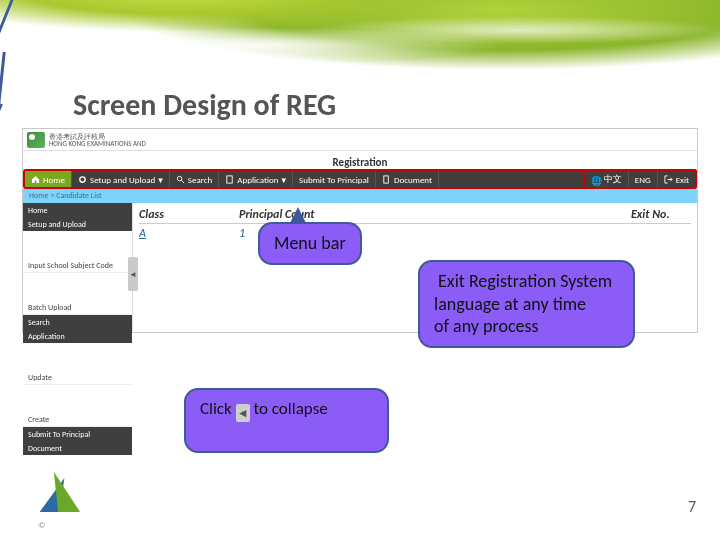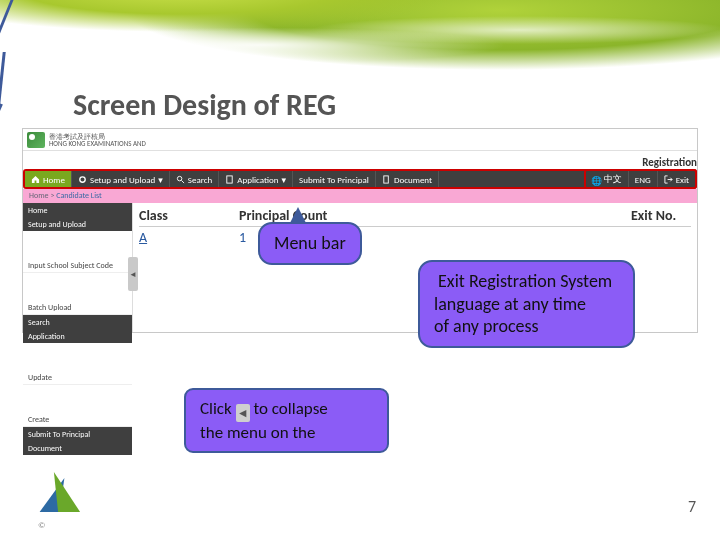--- a/index.html
+++ b/index.html
@@ -30,60 +30,60 @@
     position: absolute; top: 128px; left: 22px; width: 676px; height: 205px;
     border: 1px solid #c8c8c8; background: #fff;
   }
   .shot-header {
     height: 22px; background: #fff; display: flex; align-items: center; padding-left: 4px; gap: 4px;
     border-bottom: 1px solid #e0e0e0;
   }
   .logo { width: 18px; height: 16px; background: linear-gradient(135deg,#3a8a3a,#5fb55f); border-radius: 2px; position: relative; }
   .logo::after{content:"";position:absolute;left:2px;top:2px;width:6px;height:6px;background:#fff;border-radius:50%;}
   .logo-text { font-size: 7px; color: #555; line-height: 7px; }
-  .shot-title-row { height: 18px; text-align: right; }
+  .shot-title-row { height: 18px; text-align: center; }
   .shot-title { font-size: 11px; font-weight: 700; color: #333; }
 
   .menubar {
     height: 20px; background: #3f3f3f; display: flex; align-items: stretch; color: #fff; font-size: 9px;
     border: 2px solid #c00; border-radius: 3px;
   }
   .menu-item { display: flex; align-items: center; padding: 0 6px; gap: 3px; border-right: 1px solid #555; cursor: pointer; }
   .menu-item.home { background: #7aa81f; }
   .menu-ico { width: 9px; height: 9px; display: inline-block; }
   .spacer { flex: 1; }
   .menu-right { display: flex; align-items: stretch; border: 2px solid #c00; border-radius: 3px; margin: -2px -2px -2px 0; }
   .menu-right .menu-item:last-child { border-right: none; }
 
-  .breadcrumb-row { height: 14px; background: #f9a8d4; font-size: 8px; color: #667; padding: 1px 6px; }
+  .breadcrumb-row { height: 14px; background: #7dd3fc; font-size: 8px; color: #667; padding: 1px 6px; }
   .breadcrumb-row .cur { color: #3a6aa5; }
 
   .shot-body { display: flex; height: calc(100% - 74px); }
   .sidebar { width: 110px; background: #fff; border-right: 1px solid #ddd; font-size: 8px; color: #444; position: relative; }
   .side-sec { background: #3f3f3f; color: #fff; padding: 2px 5px; font-size: 8px; }
   .side-item { padding: 2px 5px; border-bottom: 1px solid #eee; cursor: pointer; margin-top: 27px; }
   .collapse-handle {
     position: absolute; right: -6px; top: 54px; width: 10px; height: 34px;
     background: #c9c9c9; border-radius: 2px; display: flex; align-items: center; justify-content: center;
     font-size: 8px; color: #555; cursor: pointer;
   }
 
-  .main-grid { flex: 1; padding: 2px 6px; font-size: 14px; color: #333; }
+  .main-grid { flex: 1; padding: 2px 6px; font-size: 12px; color: #333; font-style: italic; }
   .grid-head { display: flex; gap: 40px; border-bottom: 1px solid #ccc; padding: 2px 0; font-weight: 600; }
   .grid-head .col { min-width: 60px; }
   .grid-row { display: flex; gap: 40px; padding: 2px 0; color: #2a5aa0; }
   .grid-row .col { min-width: 60px; }
   .link { text-decoration: underline; cursor: pointer; }
 
   
   .callout {
     position: absolute; border: 2px solid #3e5a9a; background: #8b5cf6; border-radius: 14px;
     padding: 8px 14px; font-size: 18px; color: #111; line-height: 1.25;
   }
-  .callout.small { font-size: 17px; border-radius: 9px; }
+  .callout.small { font-size: 17px; }
   .pointer {
     position: absolute; width: 0; height: 0;
   }
   
   #c-menubar { top: 222px; left: 258px; }
   #p-menubar { top: 207px; left: 290px; border-left: 8px solid transparent; border-right: 8px solid transparent; border-bottom: 16px solid #3e5a9a; }
   
   #c-exit { top: 260px; left: 418px; width: 217px; }
   #p-exit1 { top: 210px; left: 590px; width: 3px; height: 52px; background: #3e5a9a; transform: skewX(-22deg); }
   #p-exit2 { top: 210px; left: 640px; width: 3px; height: 52px; background: #3e5a9a; transform: skewX(-6deg); }
@@ -226,21 +226,21 @@
 <div id="p-exit2"></div>
 <div id="c-exit" class="callout">
   &nbsp;<span>Exit Registration System</span><br>
   <span>language at any time</span><br>
   <span>of any process</span>
 </div>
 
 <div id="p-collapse"></div>
 <div id="c-collapse" class="callout small">
   <span>Click </span><span class="inline-chevron">◄</span><span> to collapse</span><br>
-  <span>the menu on the</span><br>
+  <br>
 </div>
 
 <div class="corner-logo">
   <div class="tri1"></div>
     <div class="tri2"></div>
 </div>
 <div class="corner-copy">©</div>
 <div class="pagenum">7</div>
 
 </body></html>

